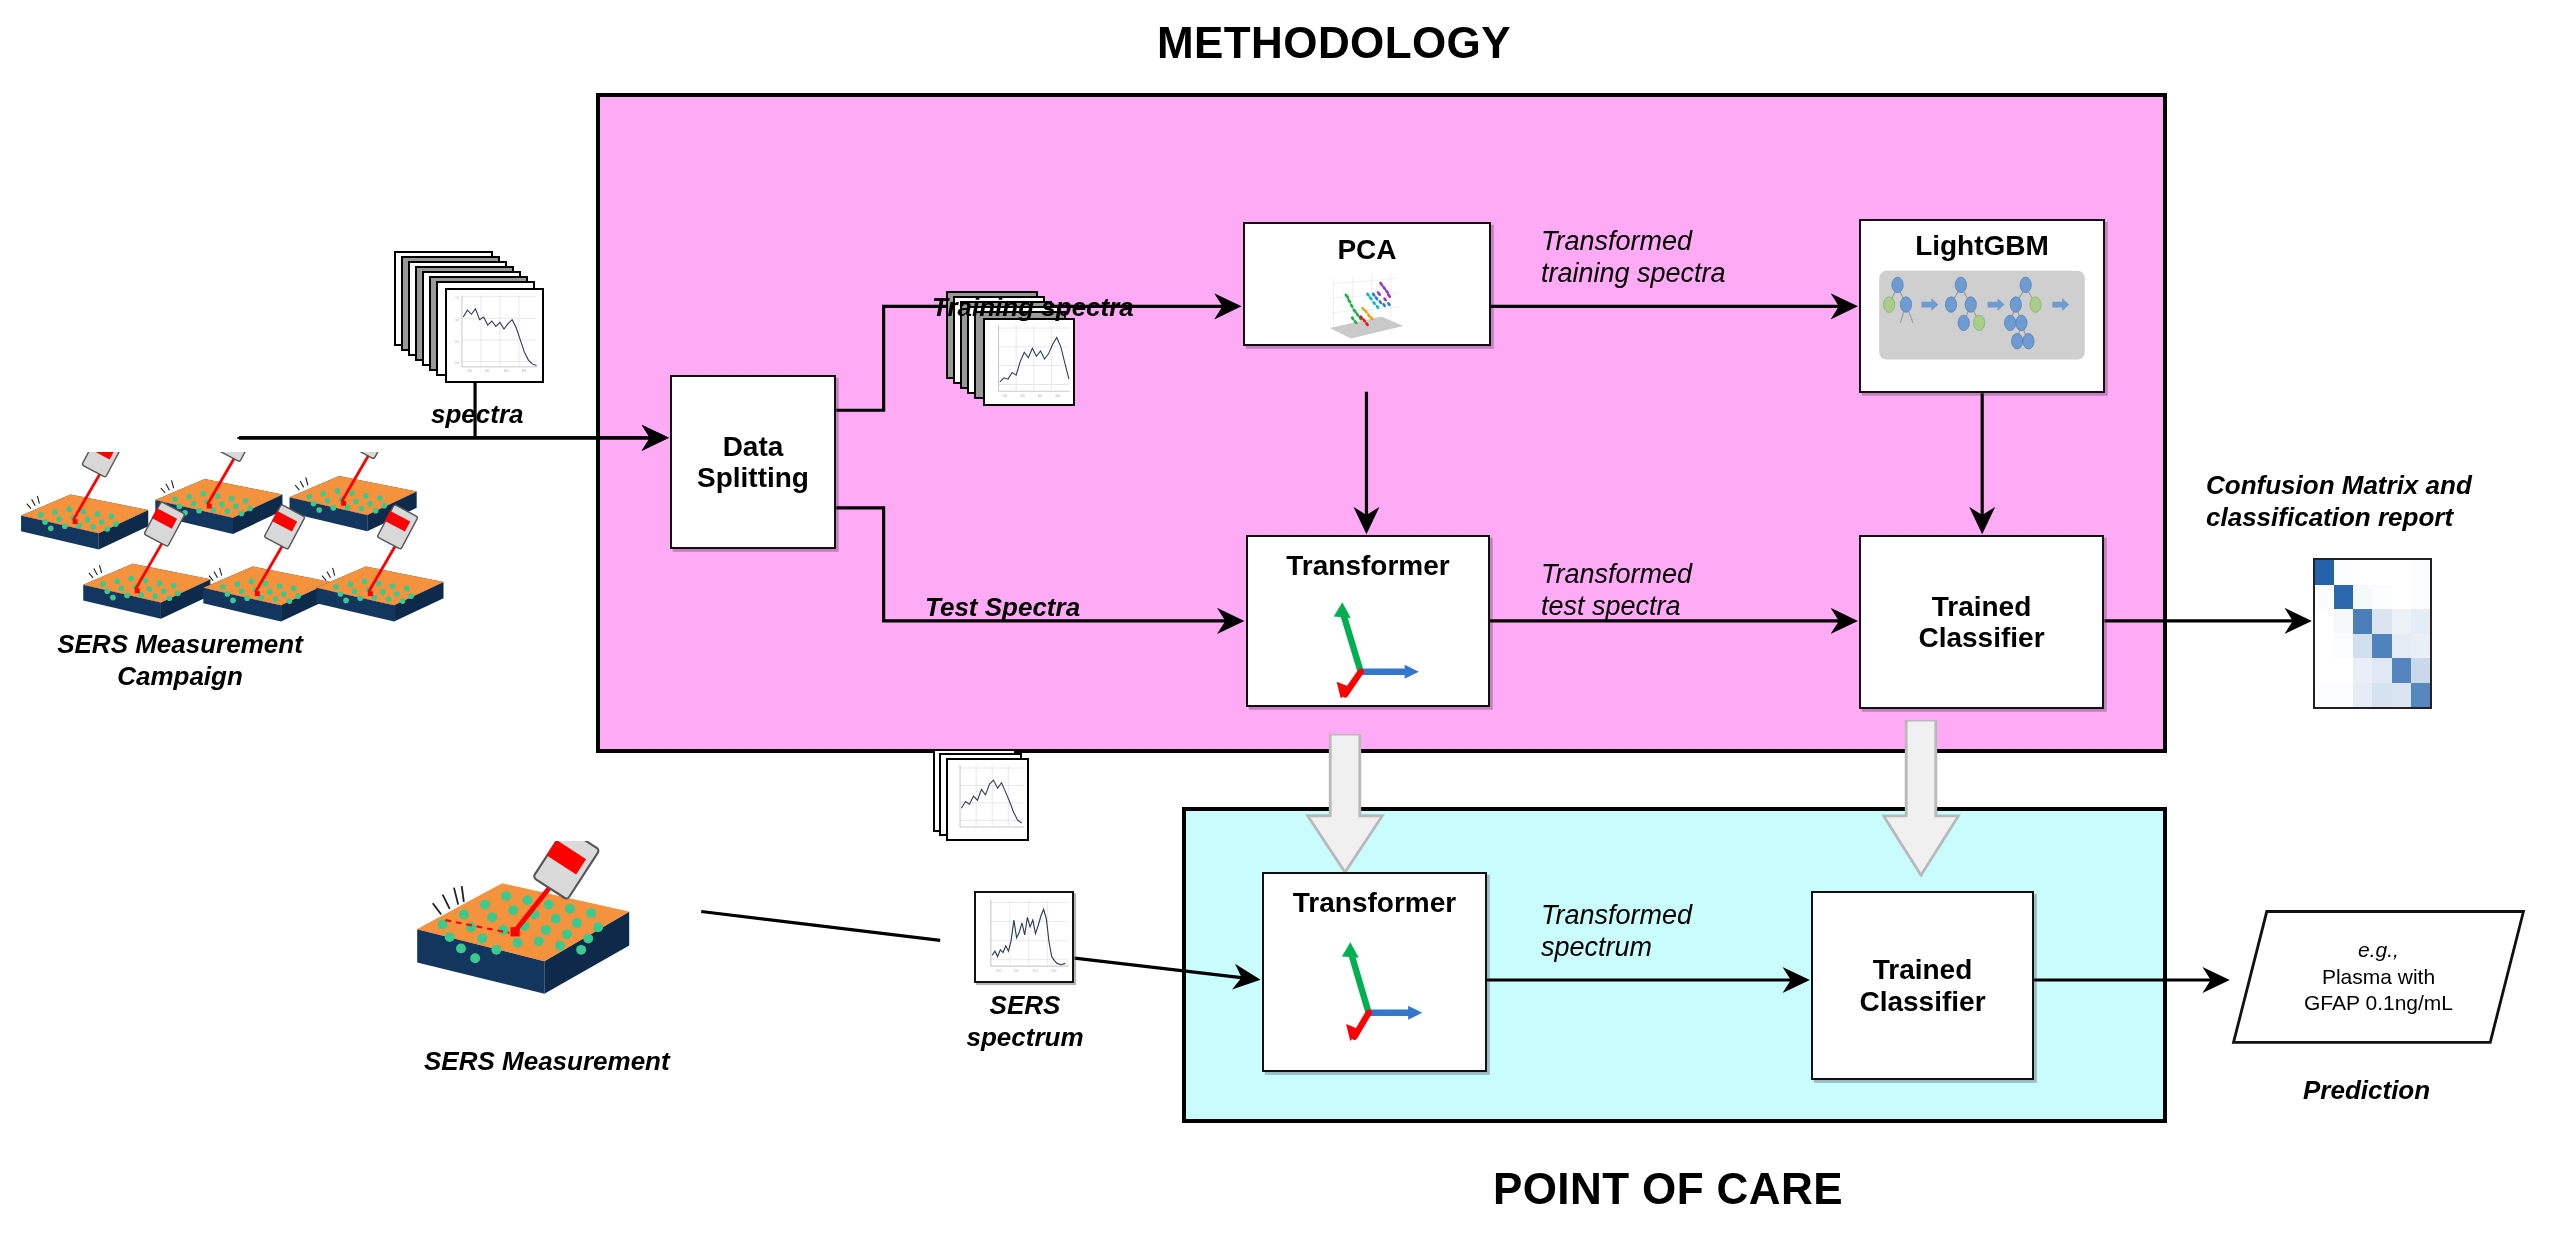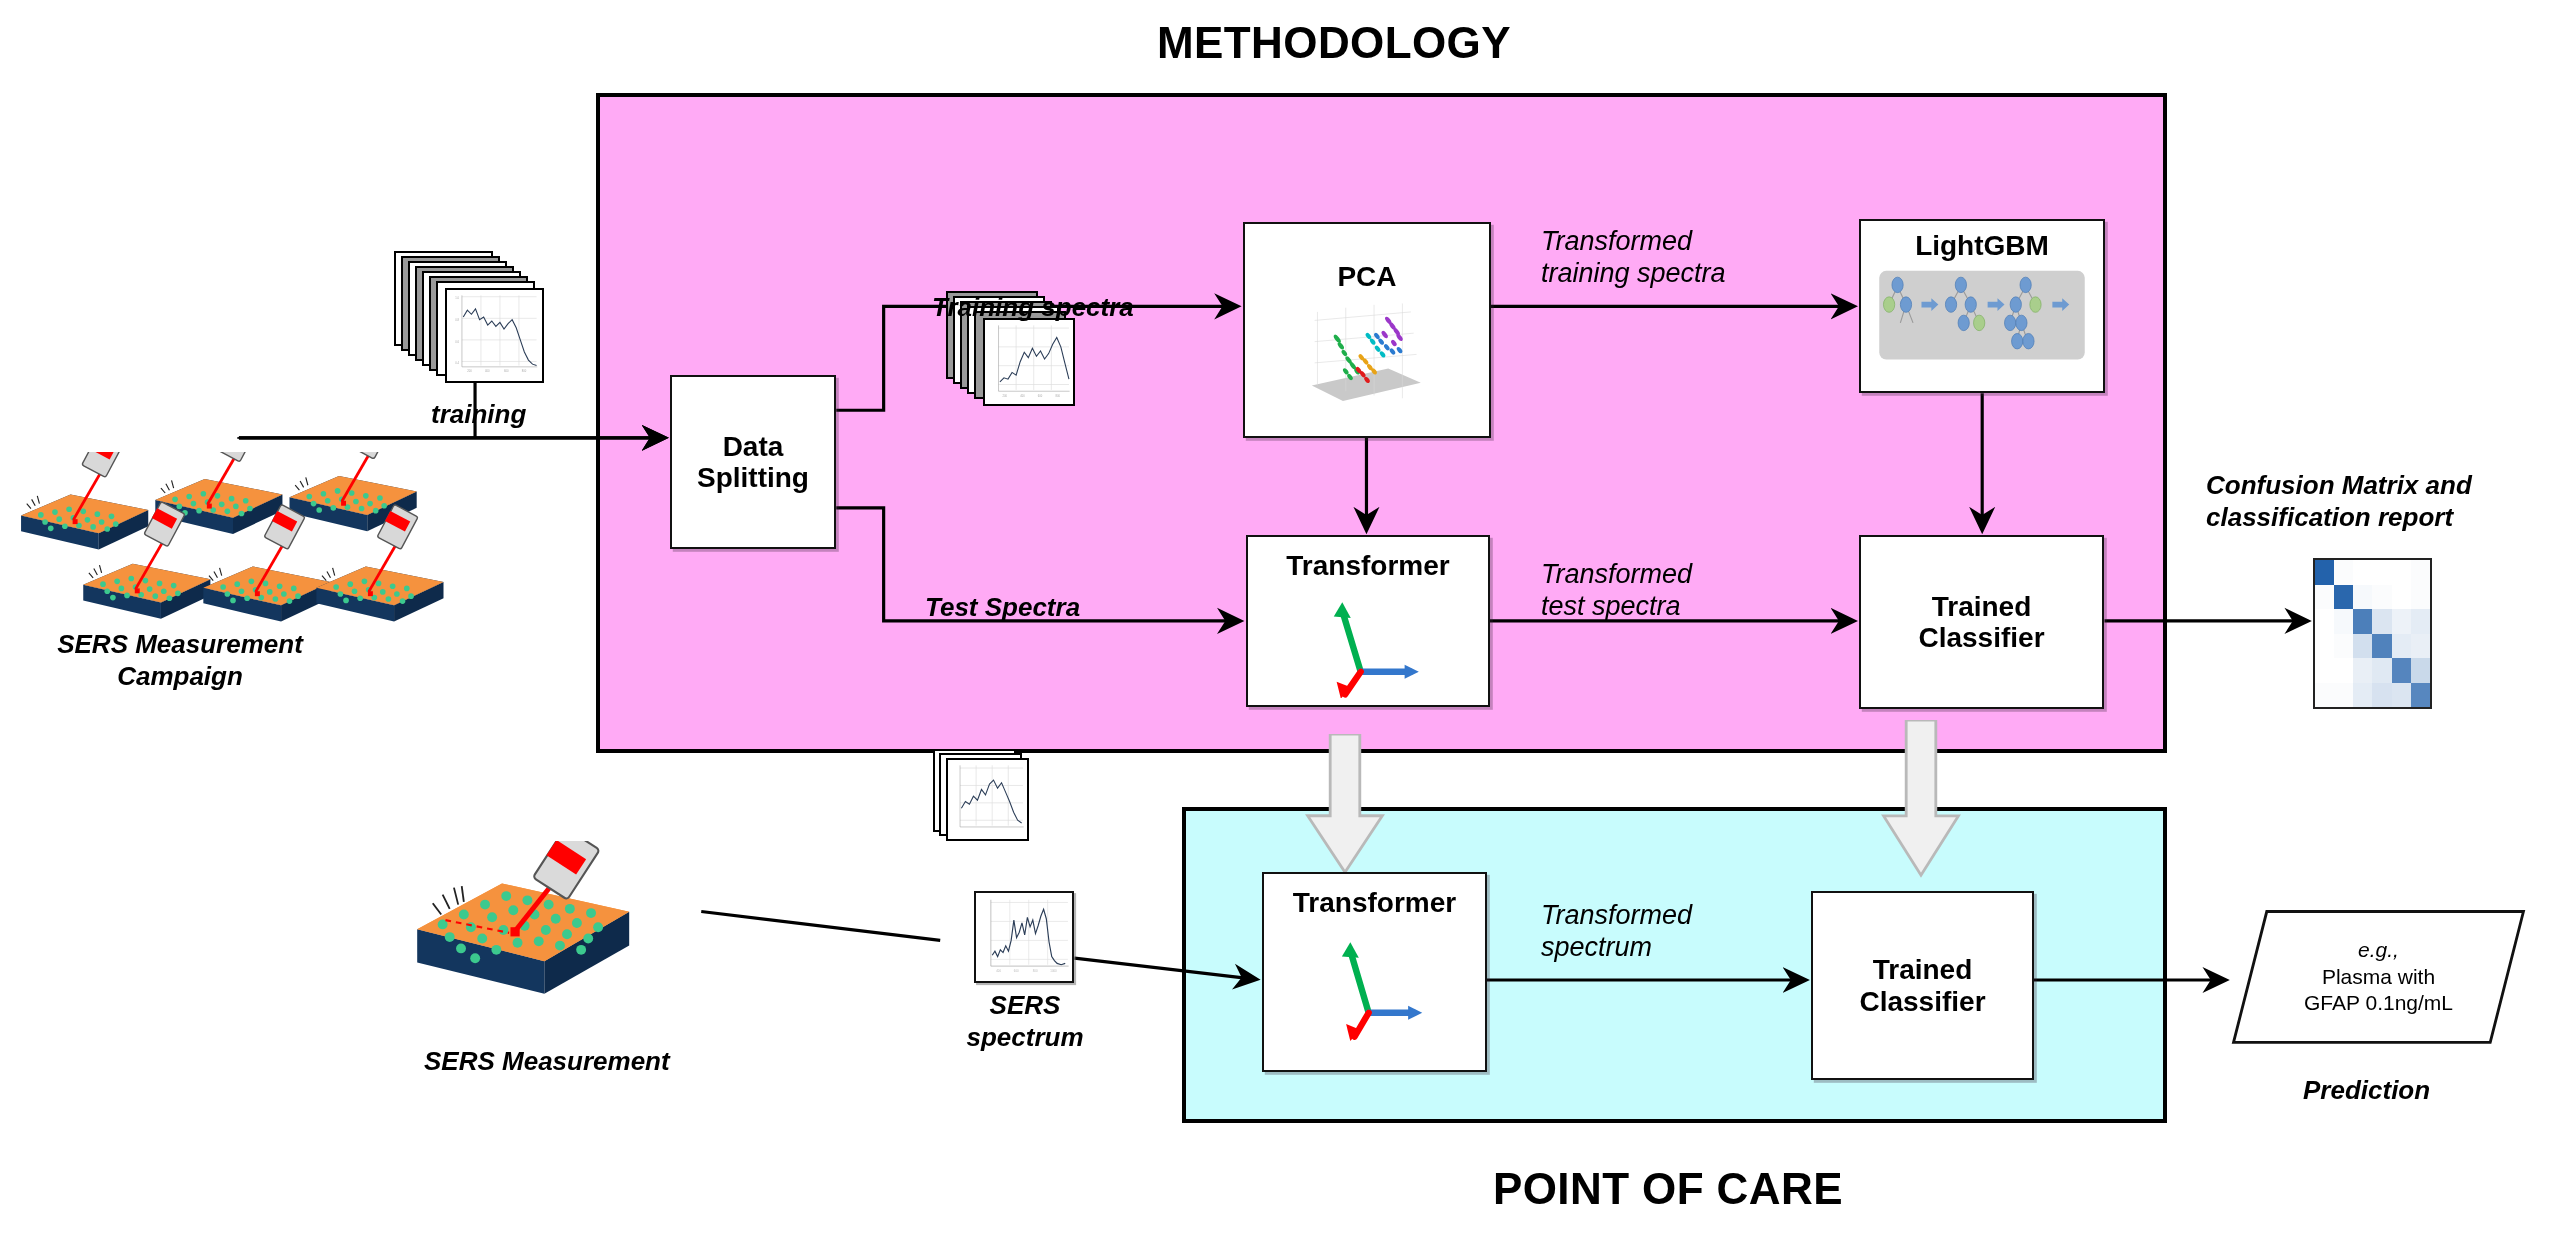--- a/index.html
+++ b/index.html
@@ -19,21 +19,21 @@
   #poc-title{left:1493px;top:1164px;}
 
   
   .pbox{box-sizing:border-box;background:#fff;border:2.8px solid #111;
     box-shadow:2.8px 2.8px 0 rgba(60,40,60,.30);
     display:flex;flex-direction:column;align-items:center;}
   .pbox .ptitle{font-weight:bold;font-size:28px;color:#000;text-align:center;line-height:1.12;
      white-space:nowrap;}
 
   #box-data-splitting{left:670px;top:375px;width:166px;height:174px;justify-content:center;}
-  #box-pca{left:1243px;top:222px;width:248px;height:216px;justify-content:center;padding-top:10px;}
+  #box-pca{left:1243px;top:222px;width:248px;height:124px;justify-content:center;padding-top:10px;}
   #box-lightgbm{left:1859px;top:219px;width:246px;height:174px;justify-content:flex-start;padding-top:8.5px;}
   #box-transformer-1{left:1246px;top:535px;width:244px;height:172px;justify-content:flex-start;padding-top:12.7px;}
   #box-trained-clf-1{left:1859px;top:535px;width:245px;height:174px;justify-content:center;}
   #box-transformer-2{left:1262px;top:872px;width:225px;height:200px;justify-content:flex-start;padding-top:12.7px;}
   #box-trained-clf-2{left:1811px;top:891px;width:223px;height:189px;justify-content:center;}
 
   
   .spectracard{position:relative;}
   .sheet{position:absolute;background:#fff;border:2.1px solid #000;box-sizing:border-box;}
   .sheet.grey{background:#9a9a9a;}
@@ -407,21 +407,21 @@
           <text x="84" y="122">600</text>
             <text x="110" y="122">800</text>
           <text x="12" y="14">1.0</text>
             <text x="12" y="46">0.8</text>
           <text x="12" y="78">0.6</text>
             <text x="12" y="110">0.4</text>
         </g>
       </svg>
     </div>
   </div>
-  <div class="abs cap" style="left:431px;top:399px;">training</div>
+  <div class="abs cap" style="left:431px;top:399px;">spectra</div>
 
   <div class="abs spectracard" style="left:946px;top:146px;width:156px;height:141px;">
     <div class="sheet grey" style="left:0px;top:0px;width:92px;height:88px;"></div>
     <div class="sheet" style="left:7px;top:5px;width:92px;height:88px;"></div>
     <div class="sheet grey" style="left:14px;top:10px;width:92px;height:88px;"></div>
     <div class="sheet" style="left:21px;top:15px;width:92px;height:88px;"></div>
     <div class="sheet grey" style="left:28px;top:20px;width:92px;height:88px;"></div>
     <div class="sheet front" style="left:37px;top:27px;width:92px;height:88px;">
       <svg viewBox="0 0 130 125" preserveAspectRatio="none">
         <rect x="0" y="0" width="130" height="125" fill="#fff"></rect>

